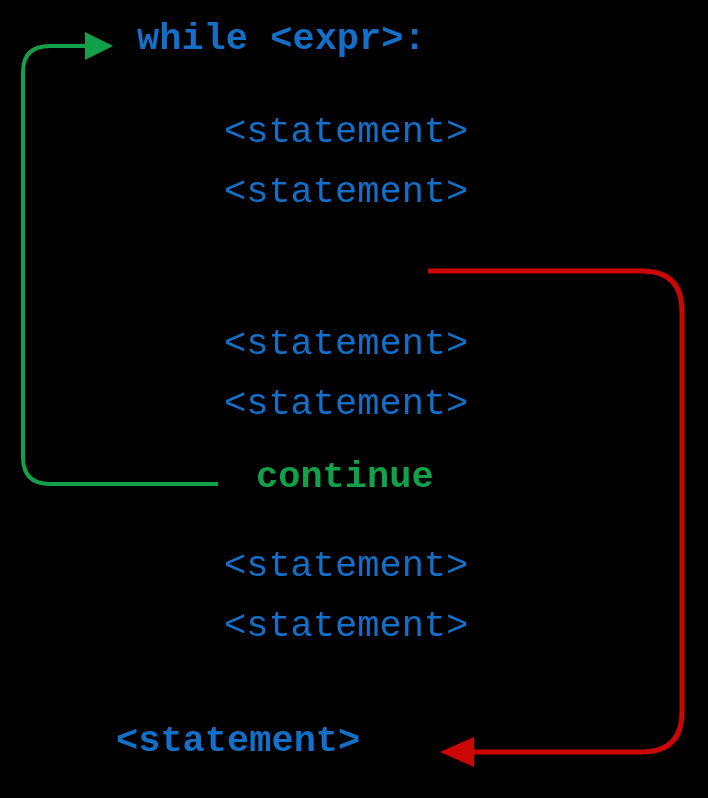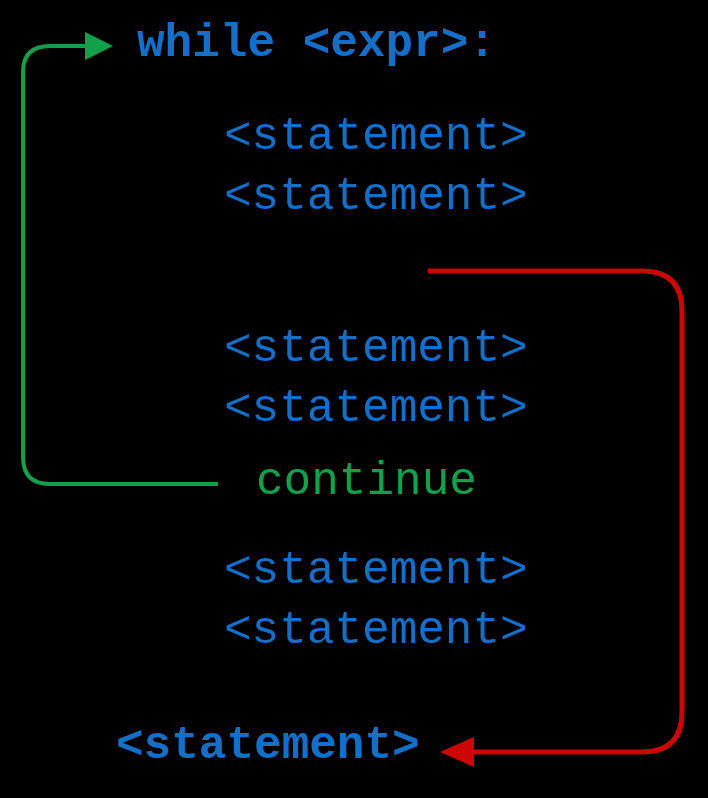--- a/index.html
+++ b/index.html
@@ -24,38 +24,38 @@
   .arrow-line {
     fill: none;
     stroke-linecap: butt;
     stroke-linejoin: round;
   }
   .arrow-line.green { stroke-width: 4px; }
   .arrow-line.red   { stroke-width: 5px; }
   .code-line {
     position: absolute;
     white-space: pre;
-    font-size: 46px;
+    font-size: 37px;
     line-height: 1;
     letter-spacing: 0;
   }
   .stmt {
     font-weight: 400;
     color: #146FC8;
   }
   .kw-blue {
     font-weight: 700;
     color: #146FC8;
   }
   .kw-red {
     font-weight: 700;
     color: #CC0505;
   }
   .kw-green {
-    font-weight: 400;
+    font-weight: 700;
     color: #13A04A;
   }
   .l-while    { left: 137px; top: 21px;  }
   .l-stmt0    { left: 224px; top: 114px; }
   .l-stmt1    { left: 224px; top: 174px; }
   .l-break    { left: 249px; top: 248px; }
   .l-stmt2    { left: 224px; top: 326px; }
   .l-stmt3    { left: 224px; top: 386px; }
   .l-continue { left: 256px; top: 459px; }
   .l-stmt4    { left: 224px; top: 548px; }

